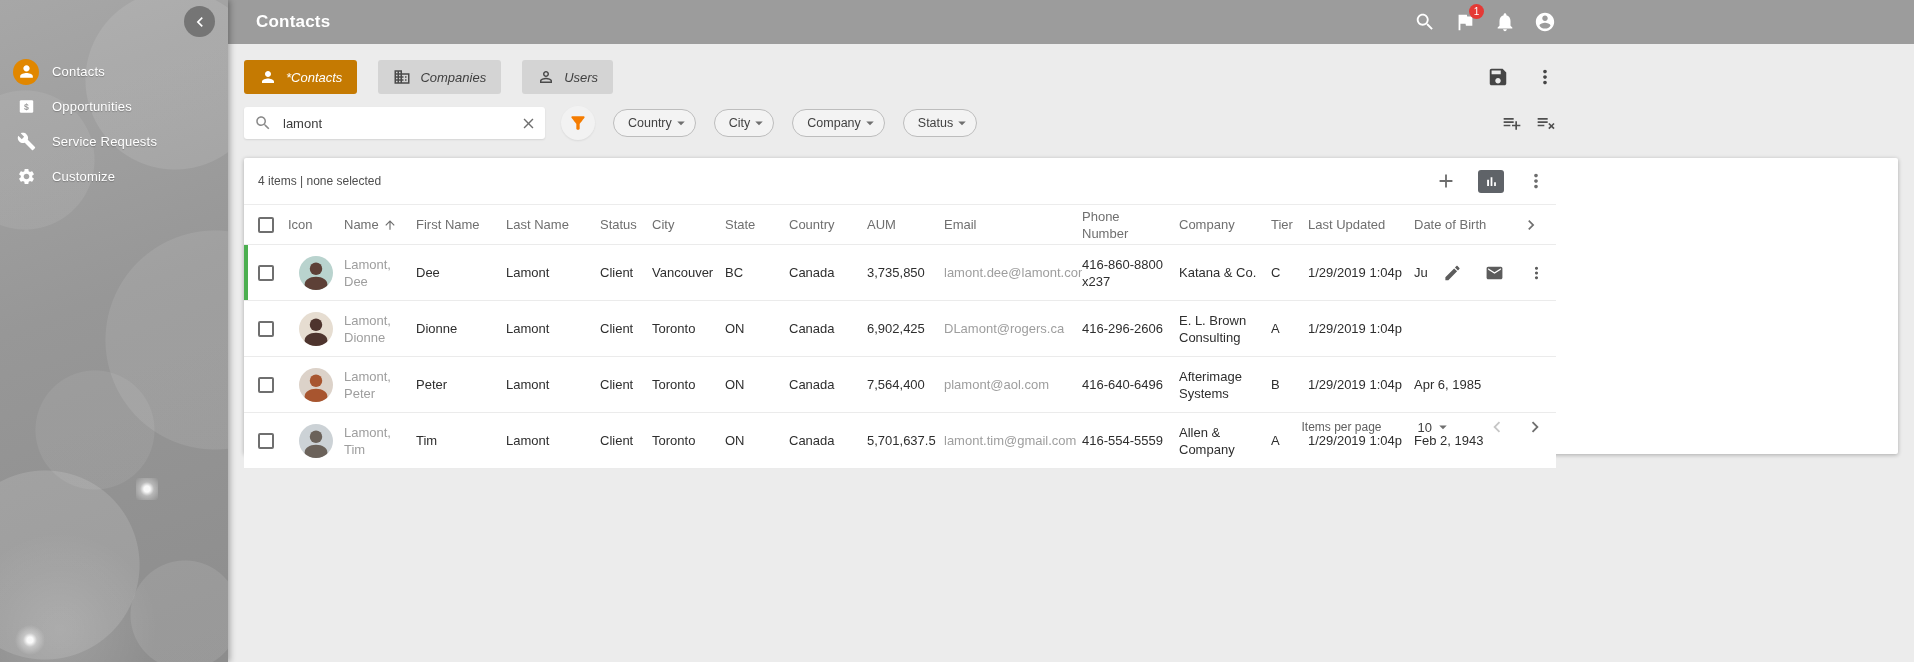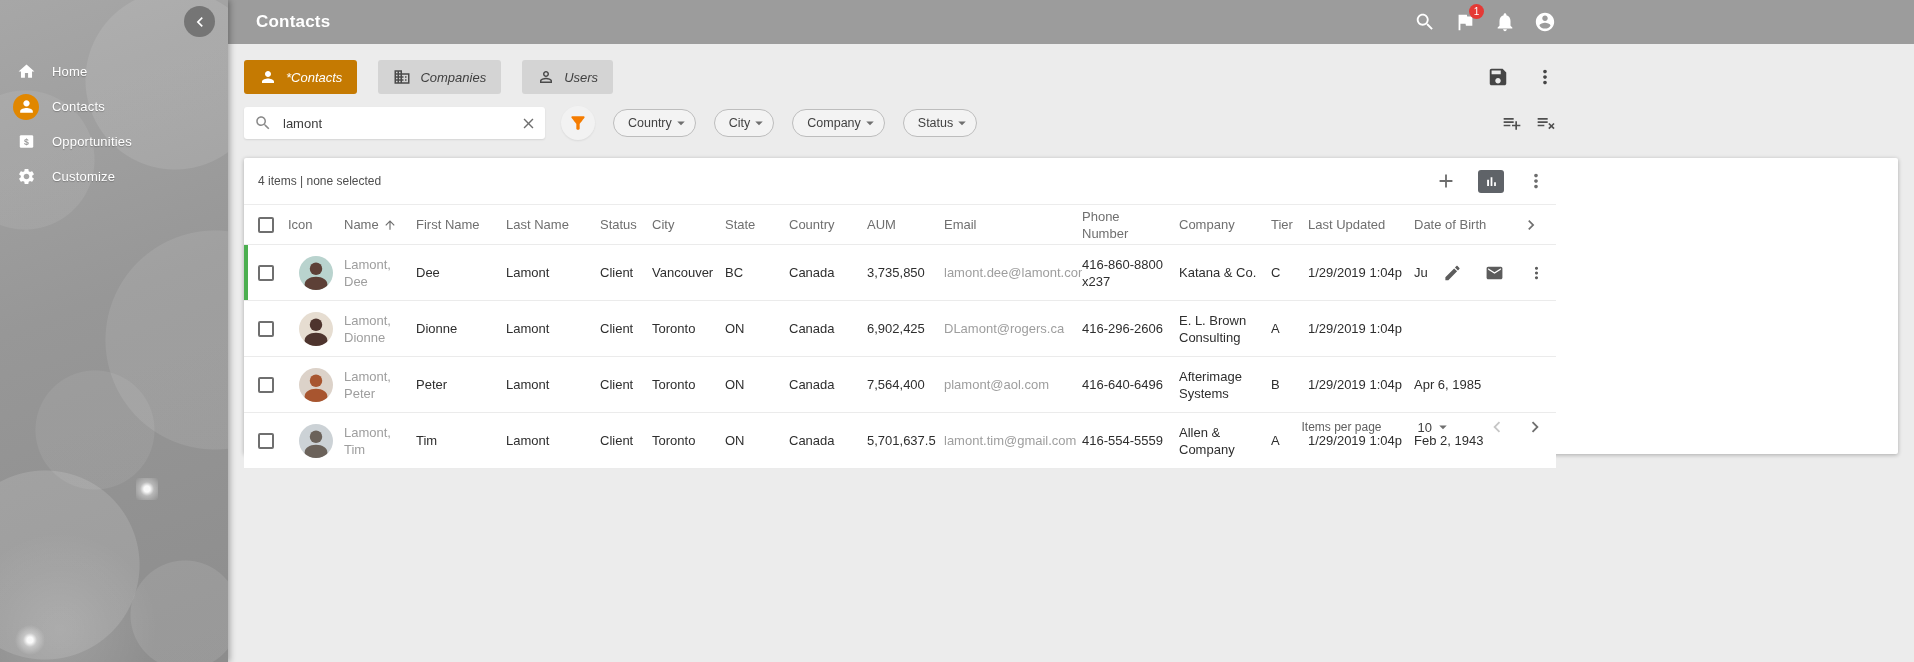--- a/index.html
+++ b/index.html
@@ -150,44 +150,44 @@
 
   <aside class="sidebar">
     <span class="sparkle s1"></span>
     <span class="sparkle s2"></span>
     <button class="collapse-btn">
         <svg viewBox="0 0 24 24">
           <path d="M15.41 7.41L14 6l-6 6 6 6 1.41-1.41L10.83 12z"></path>
         </svg>
       </button>
     <nav class="nav" id="sidebar-nav">
+        <div class="nav-item active">
+          <span class="nav-icon">
+            <svg viewBox="0 0 24 24">
+              <path d="M12 12c2.21 0 4-1.79 4-4s-1.79-4-4-4-4 1.79-4 4 1.79 4 4 4zm0 2c-2.67 0-8 1.34-8 4v2h16v-2c0-2.66-5.33-4-8-4z"></path>
+            </svg>
+          </span>
+          <span class="nav-label">Contacts</span>
+        </div>
         <div class="nav-item ">
           <span class="nav-icon">
             <svg viewBox="0 0 24 24">
-              <path d="M10 20v-6h4v6h5v-8h3L12 3 2 12h3v8z"></path>
+              <rect x="3.5" y="4" width="17" height="16" rx="1.8"></rect>
+              <text x="12" y="16.5" text-anchor="middle" font-size="11" font-weight="bold" fill="#9a9a9a">$</text>
             </svg>
           </span>
-          <span class="nav-label">Home</span>
-        </div>
-        <div class="nav-item active">
-          <span class="nav-icon">
-            <svg viewBox="0 0 24 24">
-              <path d="M12 12c2.21 0 4-1.79 4-4s-1.79-4-4-4-4 1.79-4 4 1.79 4 4 4zm0 2c-2.67 0-8 1.34-8 4v2h16v-2c0-2.66-5.33-4-8-4z"></path>
-            </svg>
-          </span>
-          <span class="nav-label">Contacts</span>
+          <span class="nav-label">Opportunities</span>
         </div>
         <div class="nav-item ">
           <span class="nav-icon">
             <svg viewBox="0 0 24 24">
-              <rect x="3.5" y="4" width="17" height="16" rx="1.8"></rect>
-              <text x="12" y="16.5" text-anchor="middle" font-size="11" font-weight="bold" fill="#9a9a9a">$</text>
+              <path d="M22.7 19l-9.1-9.1c.9-2.3.4-5-1.5-6.9-2-2-5-2.4-7.4-1.3L9 6 6 9 1.6 4.7C.4 7.1.9 10.1 2.9 12.1c1.9 1.9 4.6 2.4 6.9 1.5l9.1 9.1c.4.4 1 .4 1.4 0l2.3-2.3c.5-.4.5-1.1.1-1.4z"></path>
             </svg>
           </span>
-          <span class="nav-label">Opportunities</span>
+          <span class="nav-label">Service Requests</span>
         </div>
         <div class="nav-item ">
           <span class="nav-icon">
             <svg viewBox="0 0 24 24">
               <path d="M19.14 12.94c.04-.3.06-.61.06-.94 0-.32-.02-.64-.07-.94l2.03-1.58c.18-.14.23-.41.12-.61l-1.92-3.32c-.12-.22-.37-.29-.59-.22l-2.39.96c-.5-.38-1.03-.7-1.62-.94l-.36-2.54c-.04-.24-.24-.41-.48-.41h-3.84c-.24 0-.43.17-.47.41l-.36 2.54c-.59.24-1.13.57-1.62.94l-2.39-.96c-.22-.08-.47 0-.59.22L2.74 8.87c-.12.21-.08.47.12.61l2.03 1.58c-.05.3-.09.63-.09.94s.02.64.07.94l-2.03 1.58c-.18.14-.23.41-.12.61l1.92 3.32c.12.22.37.29.59.22l2.39-.96c.5.38 1.03.7 1.62.94l.36 2.54c.05.24.24.41.48.41h3.84c.24 0 .44-.17.47-.41l.36-2.54c.59-.24 1.13-.56 1.62-.94l2.39.96c.22.08.47 0 .59-.22l1.92-3.32c.12-.22.07-.47-.12-.61l-2.01-1.58zM12 15.6c-1.98 0-3.6-1.62-3.6-3.6s1.62-3.6 3.6-3.6 3.6 1.62 3.6 3.6-1.62 3.6-3.6 3.6z"></path>
             </svg>
           </span>
           <span class="nav-label">Customize</span>
         </div>
       </nav>

